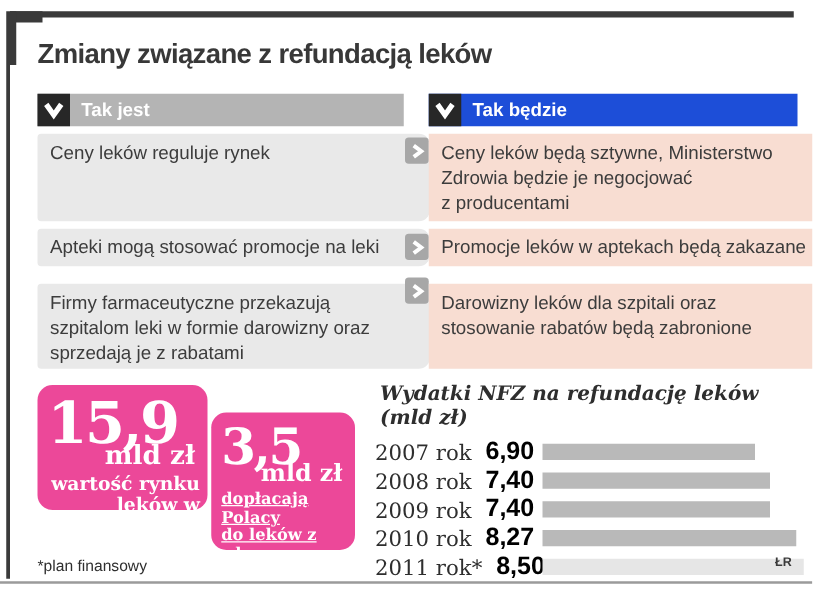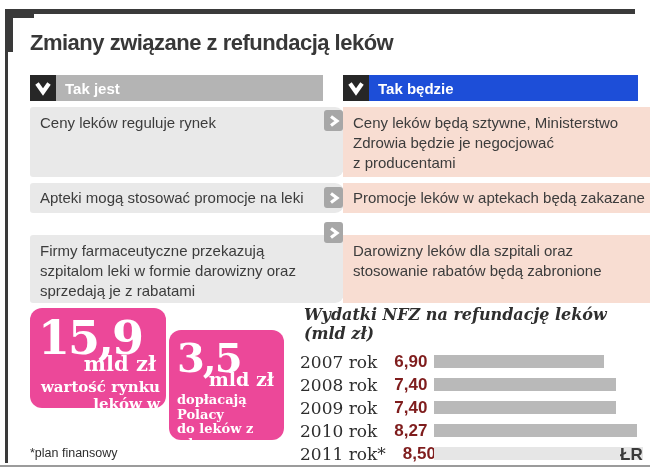--- a/index.html
+++ b/index.html
@@ -22,50 +22,50 @@
   .hdr-left{left:30px;width:293px;background:#b4b4b4;}
   .hdr-right{left:343px;width:295px;background:#1d4ed8;}
   .hdr-icon{width:26px;height:26px;background:#272727;display:flex;align-items:center;justify-content:center;flex:none;}
   .hdr-label{color:#fff;font-weight:bold;font-size:15px;margin-left:9px;}
 
   
   .cell{position:absolute;box-sizing:border-box;font-size:15px;line-height:1.33;color:#3c3c3c;
         padding:6px 10px;white-space:pre-line;overflow:hidden;}
   .cell-left{left:30px;width:314px;background:#e9e9e9;border-radius:3px 9px 9px 3px;padding-right:36px;}
   .cell-right{left:343px;width:339px;background:#f8ddd2;}
-  .r1{top:107px;height:70px;} .r2{top:183px;height:30px;} .r3{top:235px;height:68px;}
+  .r1{top:107px;height:70px;} .r2{top:183px;height:30px;} .r3{top:227px;height:68px;}
   .r2.cell{padding-top:5px;}
   .badge{position:absolute;top:3px;right:-15px;width:19px;height:21px;background:#a7a7a7;
          border-radius:3px;display:flex;align-items:center;justify-content:center;}
 
   
   .stat{position:absolute;background:#ec4899;border-radius:12px;color:#fff;box-sizing:border-box;
         font-family:"DejaVu Serif",serif;}
   .stat1{left:30px;top:308px;width:136px;height:100px;}
   .stat2{left:169px;top:330px;width:115px;height:110px;}
   .stat-value{font-weight:bold;line-height:0.8;letter-spacing:-2px;padding:12px 0 0 8px;}
   .stat1 .stat-value{font-size:46px;} .stat2 .stat-value{font-size:40px;}
   .stat-unit{font-weight:bold;text-align:right;padding-right:10px;margin-top:-6px;}
   .stat1 .stat-unit{font-size:21px;} .stat2 .stat-unit{font-size:19px;}
   .stat-caption{font-weight:bold;line-height:1.12;white-space:pre-line;padding:3px 6px 0 8px;}
-  .stat1 .stat-caption{font-size:15px;text-align:right;} .stat2 .stat-caption{font-size:13px;}
+  .stat1 .stat-caption{font-size:15px;text-align:right;} .stat2 .stat-caption{font-size:13px;text-decoration:underline;}
 
   
   .chart{position:absolute;left:300px;top:305px;width:348px;}
   .chart-title{font-family:"DejaVu Serif",serif;font-style:italic;font-size:16px;color:#2e2e2e;
                margin:0 0 7px 4px;font-weight:bold;}
   .chart-row{display:flex;align-items:center;height:23px;}
   .crow-left{display:flex;align-items:flex-end;width:126px;flex:none;}
   .cyear{font-family:"DejaVu Serif",serif;font-size:17px;color:#2e2e2e;white-space:nowrap;flex:none;}
   .cleader{flex:1;border-bottom:1px solid #c4c4c4;height:14px;margin:0 4px;}
-  .cval{font-weight:bold;font-size:17px;color:#7f1d1d;width:42px;text-align:right;flex:none;}
+  .cval{font-weight:bold;font-size:20px;color:#000000;width:42px;text-align:right;flex:none;}
   .cbar{height:13px;margin-left:8px;flex:none;}
 
   .footnote{position:absolute;left:30px;top:446px;font-size:12.5px;color:#2e2e2e;}
-  .credit{position:absolute;left:620px;top:445px;font-size:17px;font-weight:bold;color:#3a3a3a;}
+  .credit{position:absolute;left:620px;top:445px;font-size:10px;font-weight:bold;color:#3a3a3a;}
 </style>
 </head>
 <body>
 
 <div class="canvas">
 
   <div class="frame-top"></div>
   <div class="frame-top-stub"></div>
   <div class="frame-left-thick"></div>
   <div class="frame-left-thin"></div>

